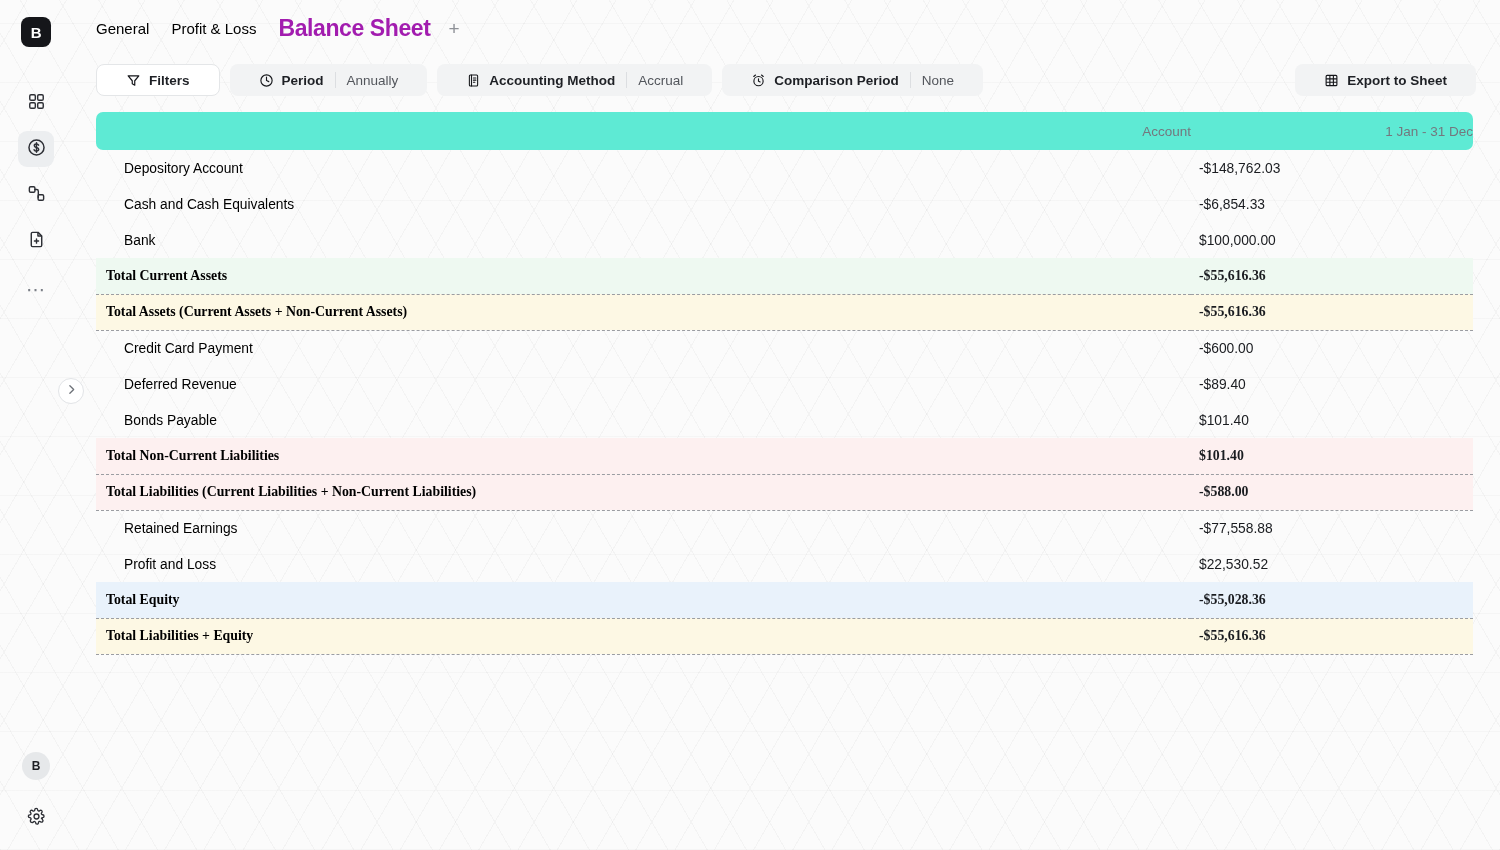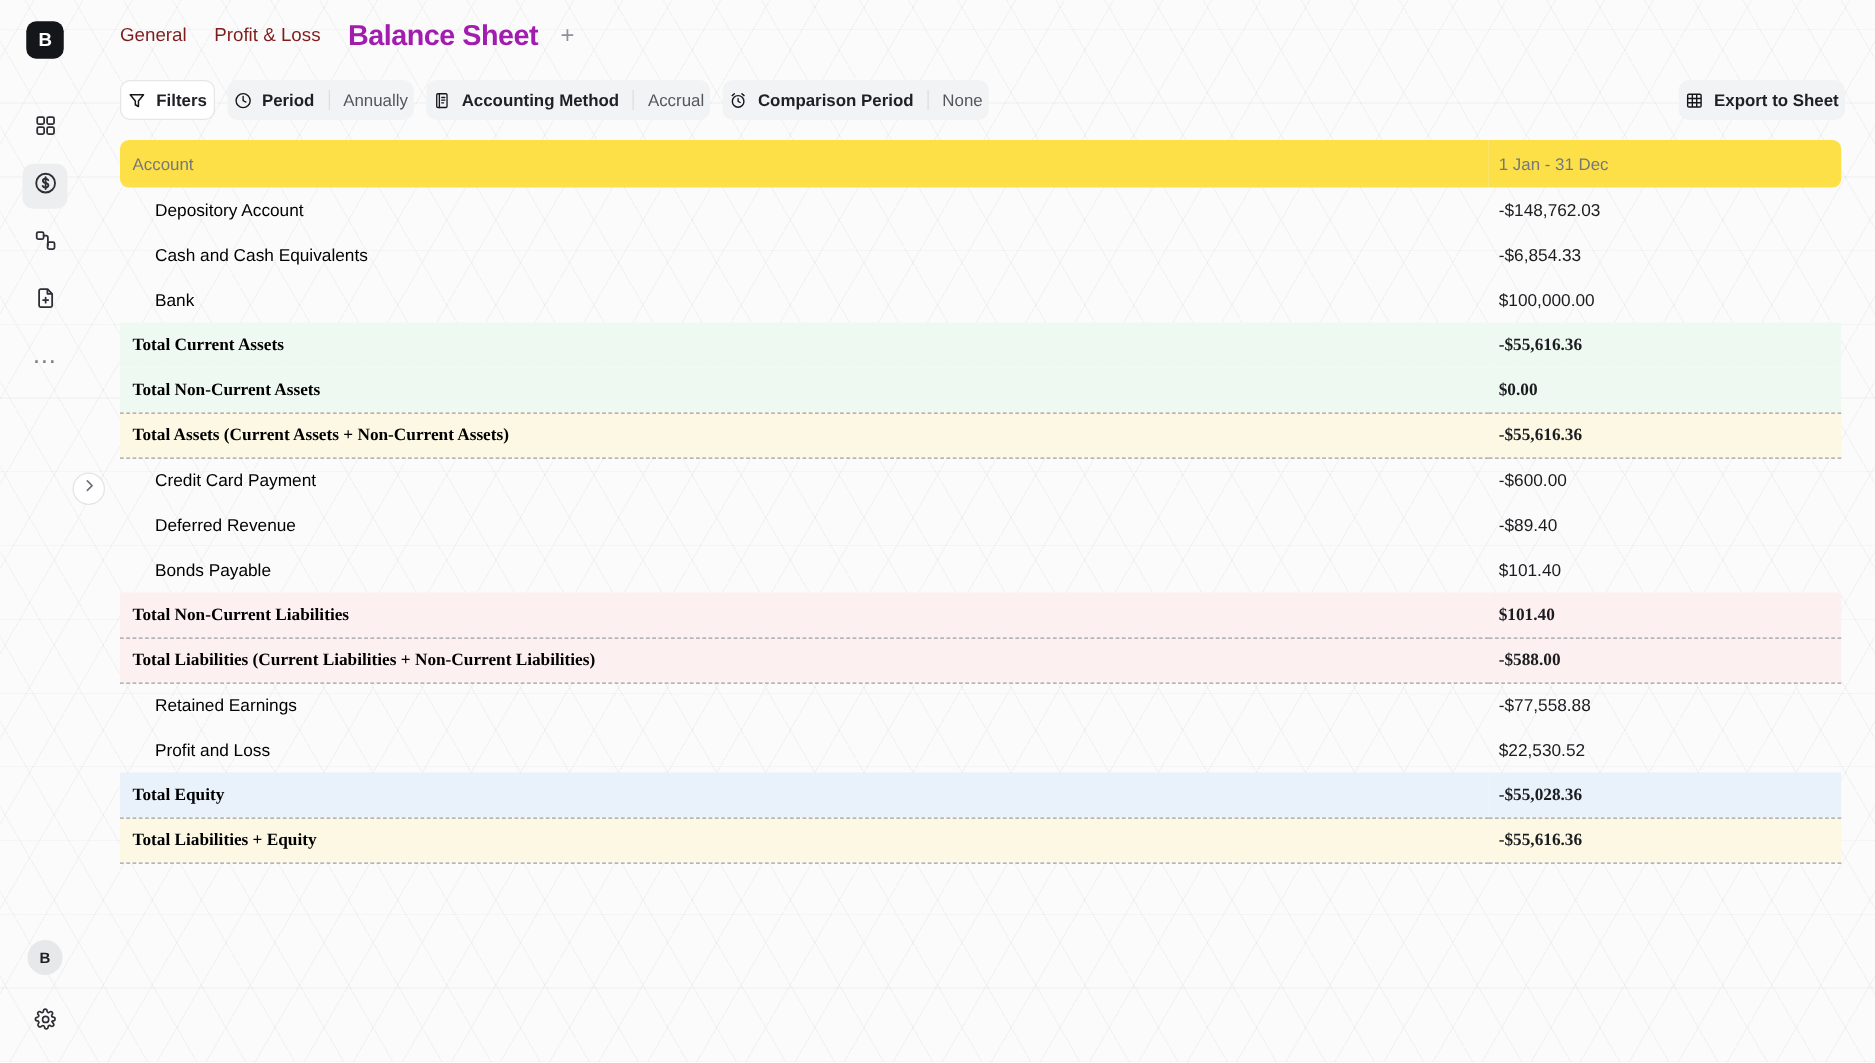--- a/index.html
+++ b/index.html
@@ -143,21 +143,21 @@
   
   .tabstrip {
     height: 56px;
     display: flex;
     align-items: center;
     padding-left: 24px;
     gap: 0;
   }
   .tab {
     font-size: 15px;
-    color: #7f1d1d;
+    color: #000000;
     margin-right: 22px;
     cursor: pointer;
     white-space: nowrap;
   }
   .tab.active {
     font-size: 23px;
     font-weight: bold;
     color: #a21caf;
     letter-spacing: -0.4px;
     margin-right: 14px;
@@ -178,21 +178,21 @@
     padding: 0 24px 0 24px;
     gap: 10px;
   }
 
   .chip {
     height: 32px;
     border-radius: 8px;
     background: #f2f3f4;
     display: flex;
     align-items: center;
-    padding: 0 5px;
+    padding: 0 29px;
     font-size: 13.5px;
     color: #1e2025;
     font-weight: bold;
     gap: 8px;
     cursor: pointer;
     white-space: nowrap;
   }
   .chip.outlined {
     background: #ffffff;
     border: 1px solid #e4e6e8;
@@ -218,25 +218,25 @@
     border-collapse: collapse;
     table-layout: fixed;
   }
   .bs-table th, .bs-table td {
     padding: 0;
     vertical-align: middle;
   }
 
   .thead-row th {
     height: 38px;
-    background: #fde047;
+    background: #5eead4;
     font-size: 13.5px;
     font-weight: normal;
     color: #74777e;
-    text-align: left;
+    text-align: right;
   }
   .thead-row th.c-acct { padding-left: 10px; border-radius: 7px 0 0 7px; }
   .thead-row th.c-val  { padding-left: 8px;  border-radius: 0 7px 7px 0; }
 
   .bs-table tbody tr { height: 36px; }
 
   td.c-acct { font-size: 13.8px; color: #000000; padding-left: 10px; }
   td.c-val  { font-size: 13.8px; color: #1a1c20; padding-left: 8px; }
 
   tr.leaf td.c-acct { padding-left: 28px; }
@@ -429,24 +429,20 @@
               <td class="c-val">-$6,854.33</td>
             </tr>
             <tr class="leaf">
               <td class="c-acct">Bank</td>
               <td class="c-val">$100,000.00</td>
             </tr>
             <tr class="total t-green">
               <td class="c-acct">Total Current Assets</td>
               <td class="c-val">-$55,616.36</td>
             </tr>
-            <tr class="total t-green">
-              <td class="c-acct">Total Non-Current Assets</td>
-              <td class="c-val">$0.00</td>
-            </tr>
             <tr class="total t-yellow rule-top rule-bottom">
               <td class="c-acct">Total Assets (Current Assets + Non-Current Assets)</td>
               <td class="c-val">-$55,616.36</td>
             </tr>
             <tr class="leaf">
               <td class="c-acct">Credit Card Payment</td>
               <td class="c-val">-$600.00</td>
             </tr>
             <tr class="leaf">
               <td class="c-acct">Deferred Revenue</td>

